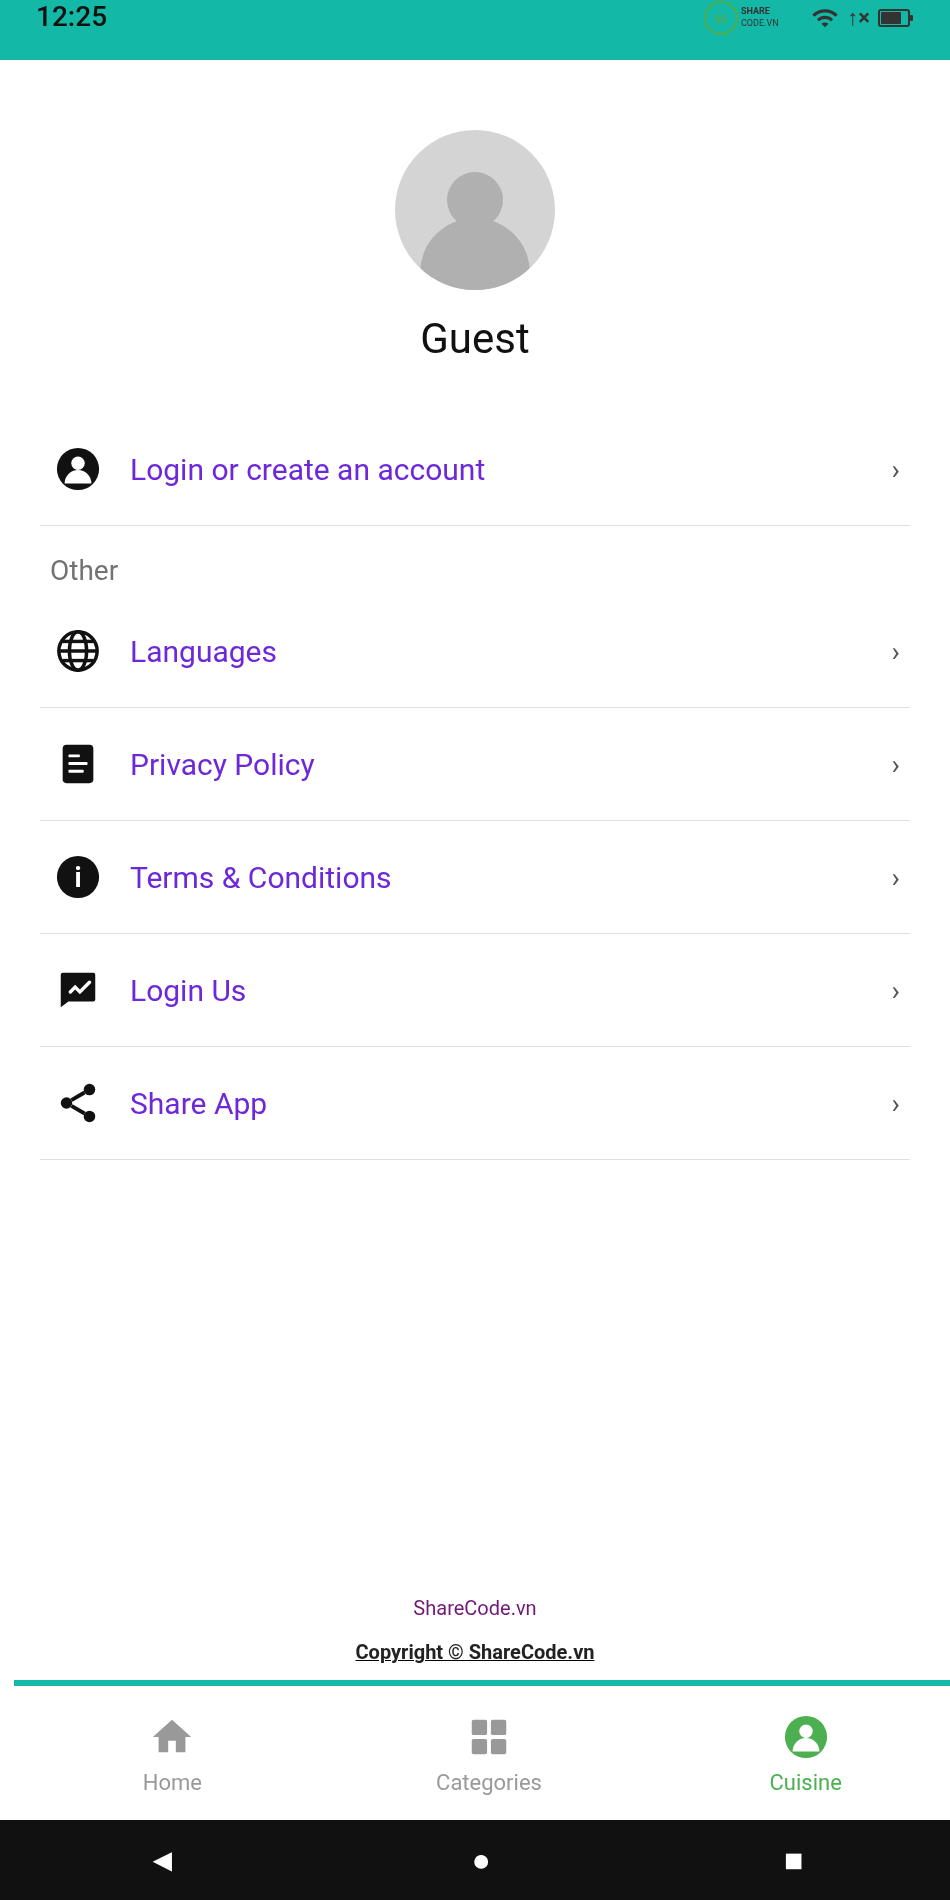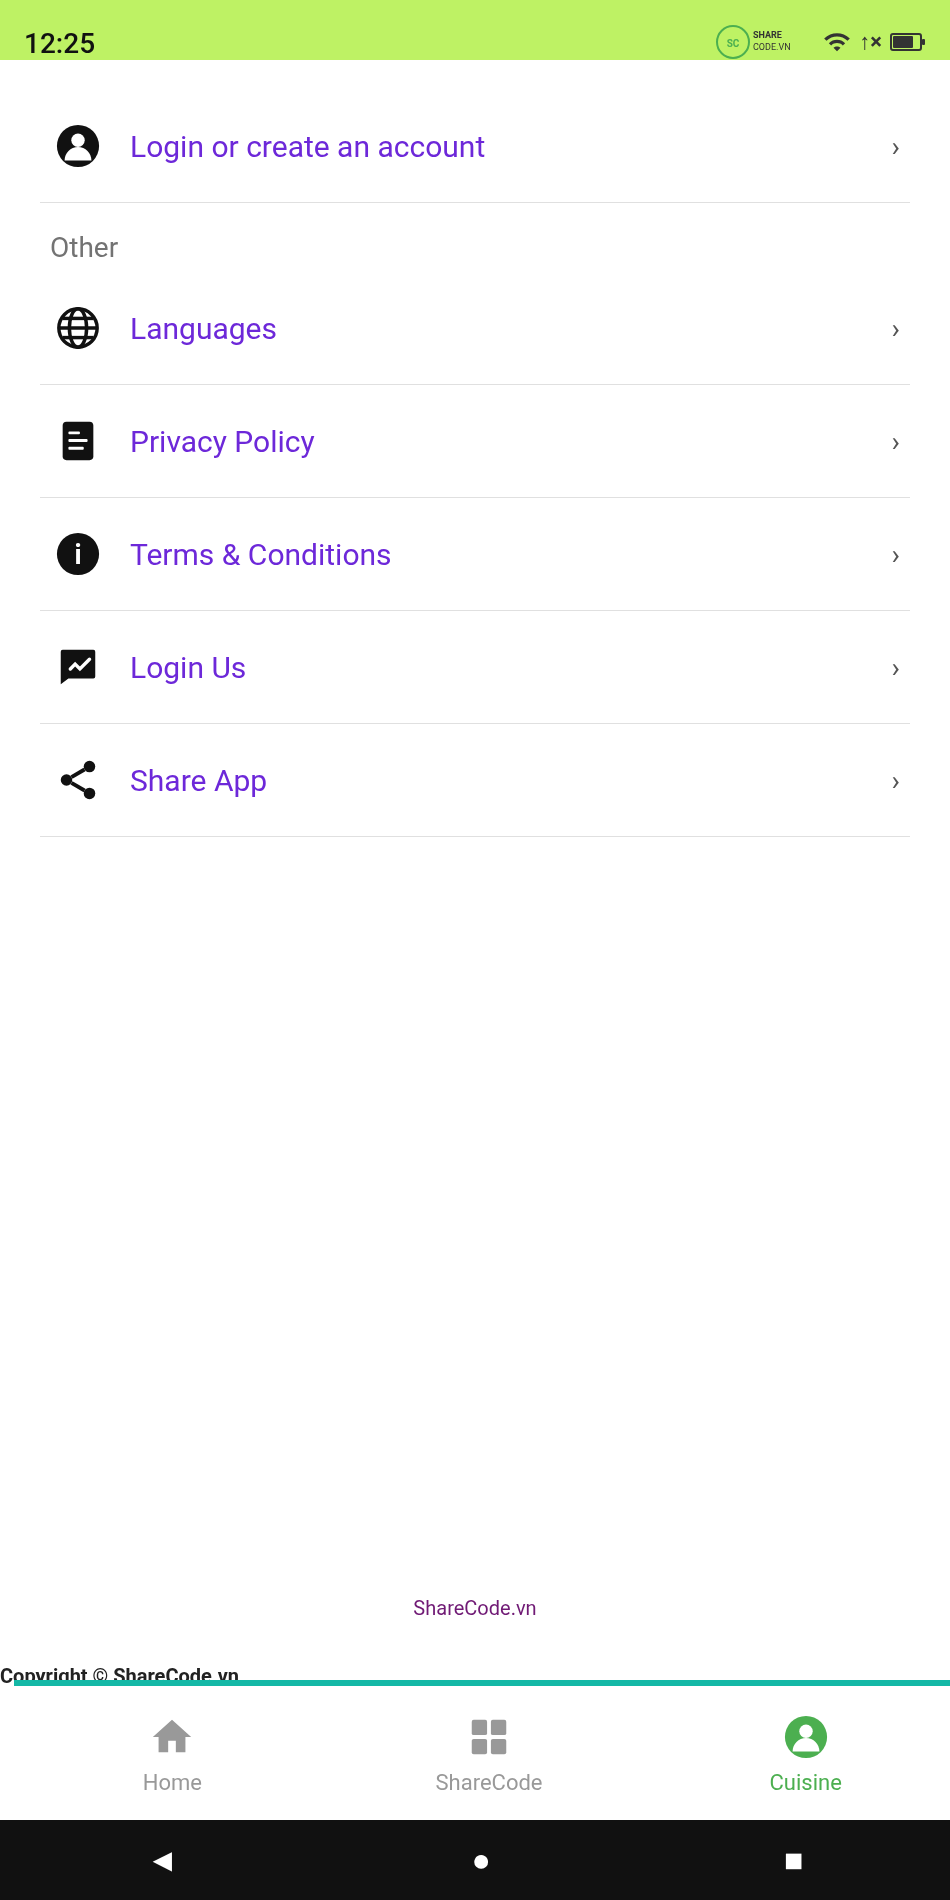--- a/index.html
+++ b/index.html
@@ -10,25 +10,25 @@
       background: #ffffff;
       font-family: 'Roboto', Arial, sans-serif;
       overflow: hidden;
       position: relative;
     }
 
     
     .status-bar {
       width: 100%;
       height: 60px;
-      background: #bef264;
-      display: flex;
-      align-items: flex-end;
+      background: #14b8a6;
+      display: flex;
+      align-items: flex-start;
       justify-content: space-between;
-      padding: 0 24px;
+      padding: 0 36px;
     }
     .status-time {
       font-size: 28px;
       font-weight: 500;
       color: #111;
     }
     .status-icons {
       display: flex;
       align-items: center;
       gap: 8px;
@@ -221,20 +221,29 @@
     <svg width="36" height="22" viewBox="0 0 36 22">
       <rect x="1" y="3" width="30" height="16" rx="2" fill="none" stroke="#333" stroke-width="2"></rect>
       <rect x="3" y="5" width="20" height="12" rx="1" fill="#333"></rect>
       <rect x="32" y="8" width="3" height="6" rx="1" fill="#333"></rect>
     </svg>
   </div>
 </div>
 
 <div class="main-content">
 
+  <div class="avatar-section">
+    <div class="avatar-circle">
+      <div class="avatar-person">
+        <div class="avatar-head"></div>
+        <div class="avatar-body"></div>
+      </div>
+    </div>
+    <span class="username">Guest</span>
+  </div>
 
   <div class="menu-section">
     <div class="menu-item">
       <div class="menu-icon">
         <svg class="icon-svg" viewBox="0 0 24 24" fill="#111">
           <circle cx="12" cy="12" r="11" fill="#111"></circle>
           <circle cx="12" cy="9" r="3.5" fill="#fff"></circle>
           <path d="M5 19.5c0-3.86 3.13-7 7-7s7 3.14 7 7" fill="#fff"></path>
         </svg>
       </div>
@@ -307,21 +316,21 @@
         </svg>
       </div>
       <span class="menu-label">Share App</span>
       <span class="menu-chevron">›</span>
     </div>
   </div>
 </div>
 
 <div class="watermark">ShareCode.vn</div>
 
-<div style="position:absolute; bottom:212px; left:0; width:100%; ">
+<div style="position:absolute; bottom:236px; left:0; width:100%; text-align:center;text-decoration:underline;">
   <span style="font-size:20px; color:#222; font-weight:bold;">Copyright © ShareCode.vn</span>
 </div>
 
 <div class="bottom-nav">
 
   <div class="nav-item">
     <div class="nav-icon">
       <svg width="46" height="46" viewBox="0 0 24 24" fill="#999">
         <path d="M10 20v-6h4v6h5v-8h3L12 3 2 12h3v8z"></path>
       </svg>
@@ -331,21 +340,21 @@
 
   <div class="nav-item">
     <div class="nav-icon">
       <svg width="46" height="46" viewBox="0 0 24 24" fill="#999">
         <rect x="3" y="3" width="8" height="8" rx="1"></rect>
         <rect x="13" y="3" width="8" height="8" rx="1"></rect>
         <rect x="3" y="13" width="8" height="8" rx="1"></rect>
         <rect x="13" y="13" width="8" height="8" rx="1"></rect>
       </svg>
     </div>
-    <span class="nav-label">ShareCode</span>
+    <span class="nav-label">Categories</span>
   </div>
 
 
 
   <div class="nav-item">
     <div class="nav-icon">
       <svg width="46" height="46" viewBox="0 0 24 24">
         <circle cx="12" cy="12" r="11" fill="#4caf50"></circle>
         <circle cx="12" cy="9" r="3.5" fill="#fff"></circle>
         <path d="M5 19.5c0-3.86 3.13-7 7-7s7 3.14 7 7" fill="#fff"></path>

